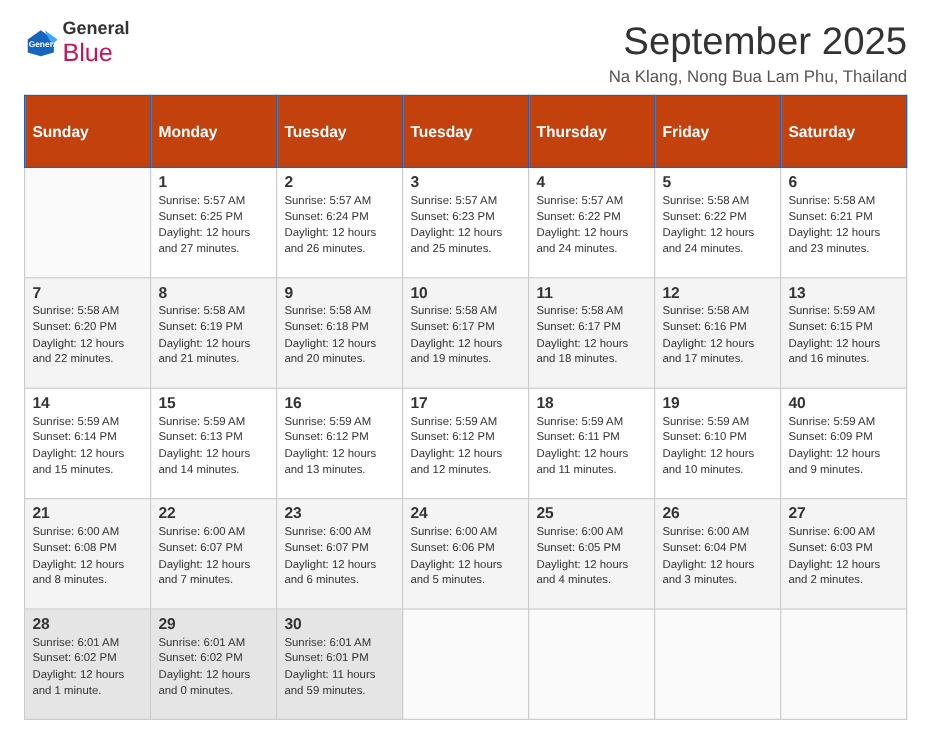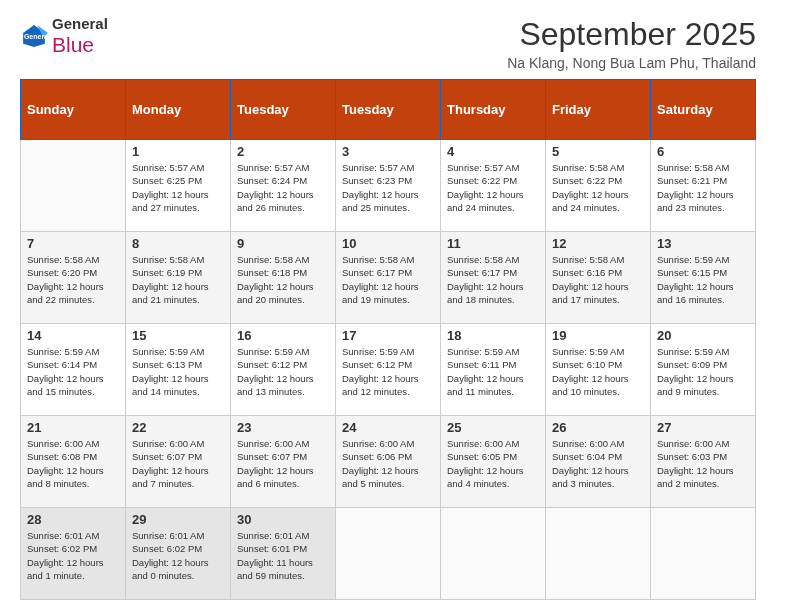--- a/index.html
+++ b/index.html
@@ -252,21 +252,21 @@
 and 11 minutes.</div>
           </td>
           <td>
             <span class="day-num">19</span>
             <div class="day-info" style="white-space: pre-line;">Sunrise: 5:59 AM
 Sunset: 6:10 PM
 Daylight: 12 hours
 and 10 minutes.</div>
           </td>
           <td>
-            <span class="day-num">20</span>
+            <span class="day-num">40</span>
             <div class="day-info" style="white-space: pre-line;">Sunrise: 5:59 AM
 Sunset: 6:09 PM
 Daylight: 12 hours
 and 9 minutes.</div>
           </td>
         </tr>
         <tr style="background: rgb(244, 244, 244); padding-left: 26px;">
           <td>
             <span class="day-num">21</span>
             <div class="day-info" style="white-space: pre-line;">Sunrise: 6:00 AM

